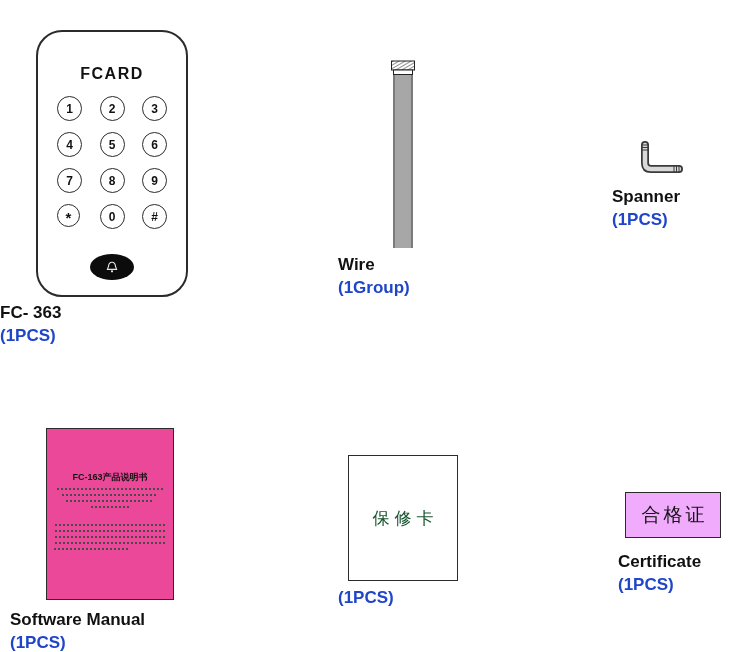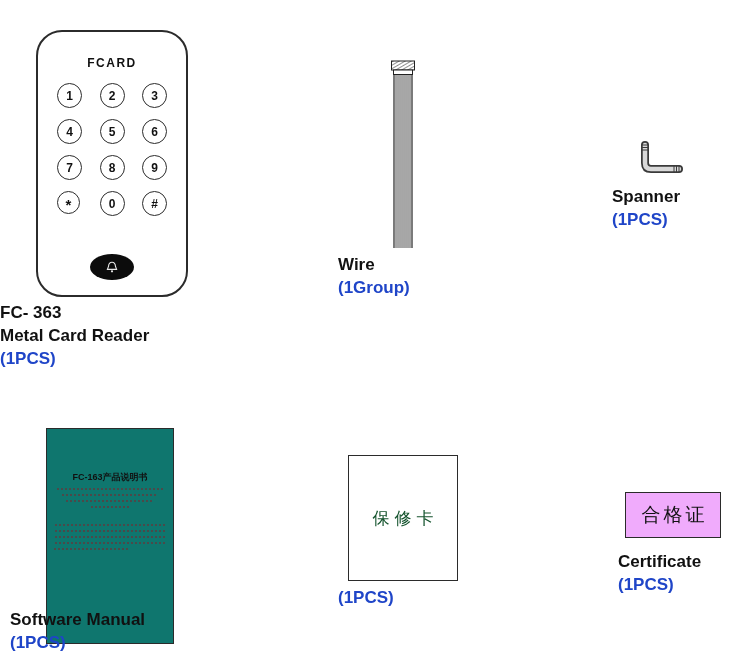--- a/index.html
+++ b/index.html
@@ -8,22 +8,22 @@
     position:relative; width:750px; height:652px; background:#fff;
     font-family:"Liberation Sans", sans-serif; color:var(--ink);
     overflow:hidden;
   }
   
   .reader {
     position:absolute; left:36px; top:30px; width:148px; height:263px;
     border:2px solid var(--line); border-radius:26px; background:#fff;
   }
   .brand {
-    margin-top:24px; text-align:center; font-weight:bold;
-    font-size:12px; letter-spacing:1.5px;
+    margin-top:33px; text-align:center; font-weight:bold;
+    font-size:16px; letter-spacing:1.5px;
   }
   .keypad {
     display:grid; grid-template-columns:repeat(3,25px);
     justify-content:space-between; padding:0 19px; row-gap:11px; margin-top:13px;
   }
   .key {
     width:23px; height:23px; border:1.6px solid var(--line); border-radius:50%;
     display:flex; align-items:center; justify-content:center;
     font-size:12px; font-weight:bold; line-height:1;
   }
@@ -34,22 +34,22 @@
     display:flex; align-items:center; justify-content:center;
   }
   
   .caption { position:absolute; font-weight:bold; font-size:17px; }
   .caption .line { line-height:23px; }
   .qty { color:var(--accent); }
   
   .wire-wrap { position:absolute; left:388px; top:60px; }
   .spanner-wrap { position:absolute; left:634px; top:138px; }
   .manual {
-    position:absolute; left:46px; top:428px; width:128px; height:216px;
-    border:1.5px solid var(--line); background:#0f766e; box-sizing:border-box;
+    position:absolute; left:46px; top:428px; width:128px; height:172px;
+    border:1.5px solid var(--line); background:#ec4899; box-sizing:border-box;
   }
   .manual-title { margin-top:42px; text-align:center; font-weight:bold; font-size:9px; }
   .mline {
     height:2px; margin:4px auto 0 auto;
     background:repeating-linear-gradient(90deg,#4a4a4a 0 2px,transparent 2px 4px);
   }
   .mgap { height:12px; }
   .warranty {
     position:absolute; left:348px; top:455px; width:110px; height:126px;
     border:1.5px solid var(--line); background:#fff; box-sizing:border-box;
@@ -87,21 +87,20 @@
     <div class="bell-button">
       <svg width="16" height="15" viewBox="0 0 16 15">
         <path d="M8 2.2 C5.6 2.2 4.6 4.4 4.5 6.5 L3.4 9.4 H12.6 L11.5 6.5 C11.4 4.4 10.4 2.2 8 2.2 Z" fill="none" stroke="#e8e8e8" stroke-width="1.1"></path>
         <circle cx="8" cy="11.3" r="1.1" fill="#e8e8e8"></circle>
       </svg>
     </div>
   </div>
 
   <div class="caption" style="left:0px; top:301px; width:222px;">
     <div class="line">FC- 363</div>
-    <div class="line">Metal Card Reader</div>
     <div class="line qty">(1PCS)</div>
   </div>
 
   <div class="wire-wrap">
     <svg width="30" height="192" viewBox="0 0 30 192">
       <defs>
         <pattern id="hatch" width="3" height="3" patternUnits="userSpaceOnUse" patternTransform="rotate(60)">
           <line x1="0" y1="0" x2="0" y2="3" stroke="#222" stroke-width="1"></line>
         </pattern>
       </defs>

